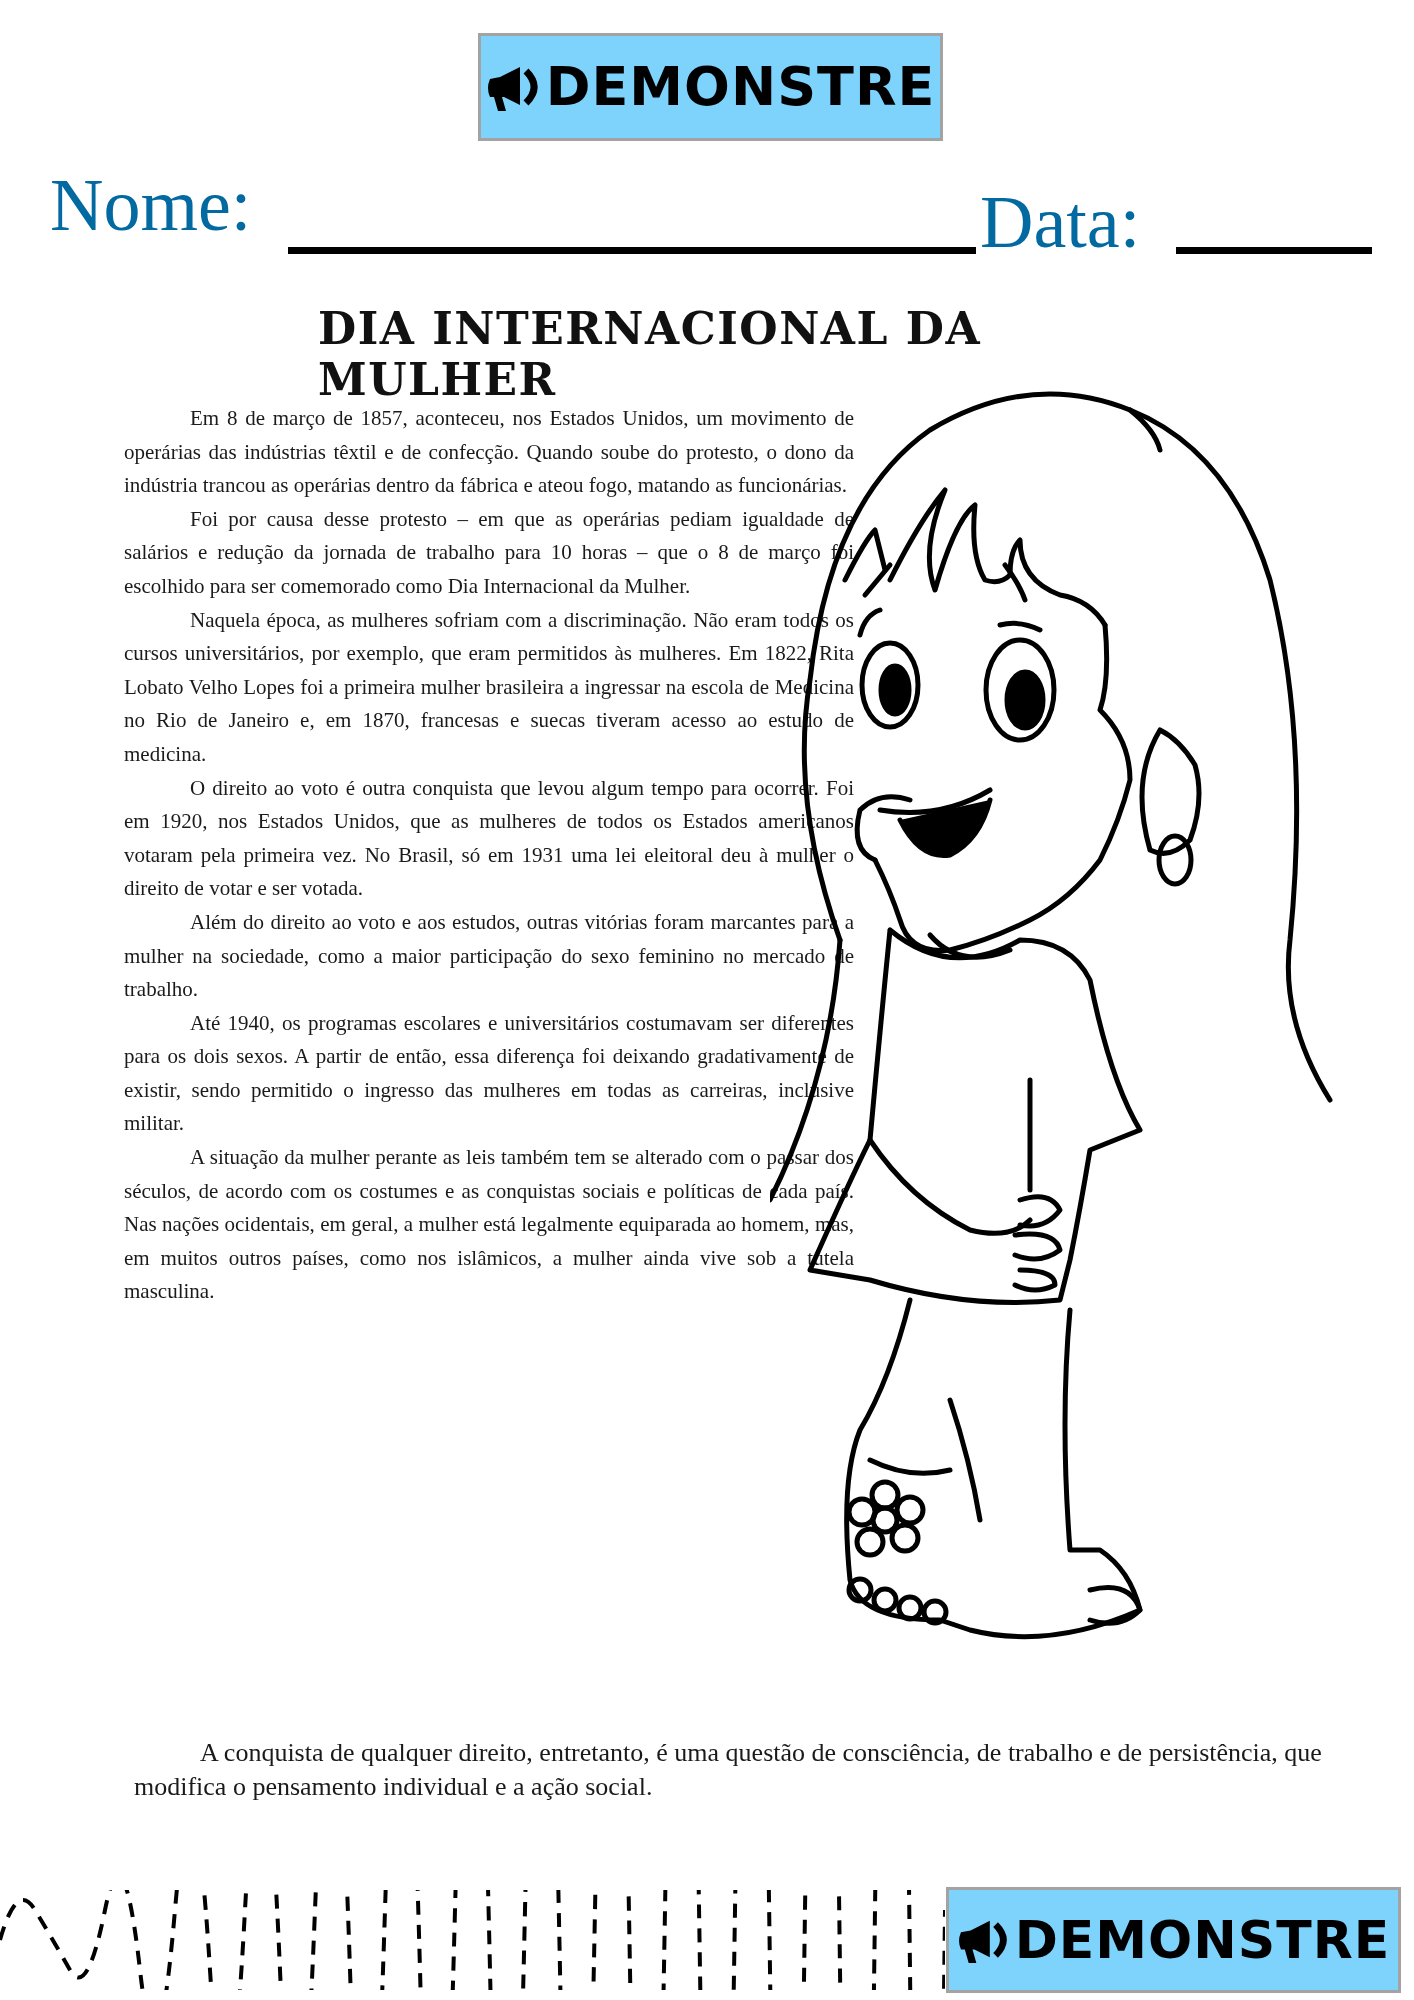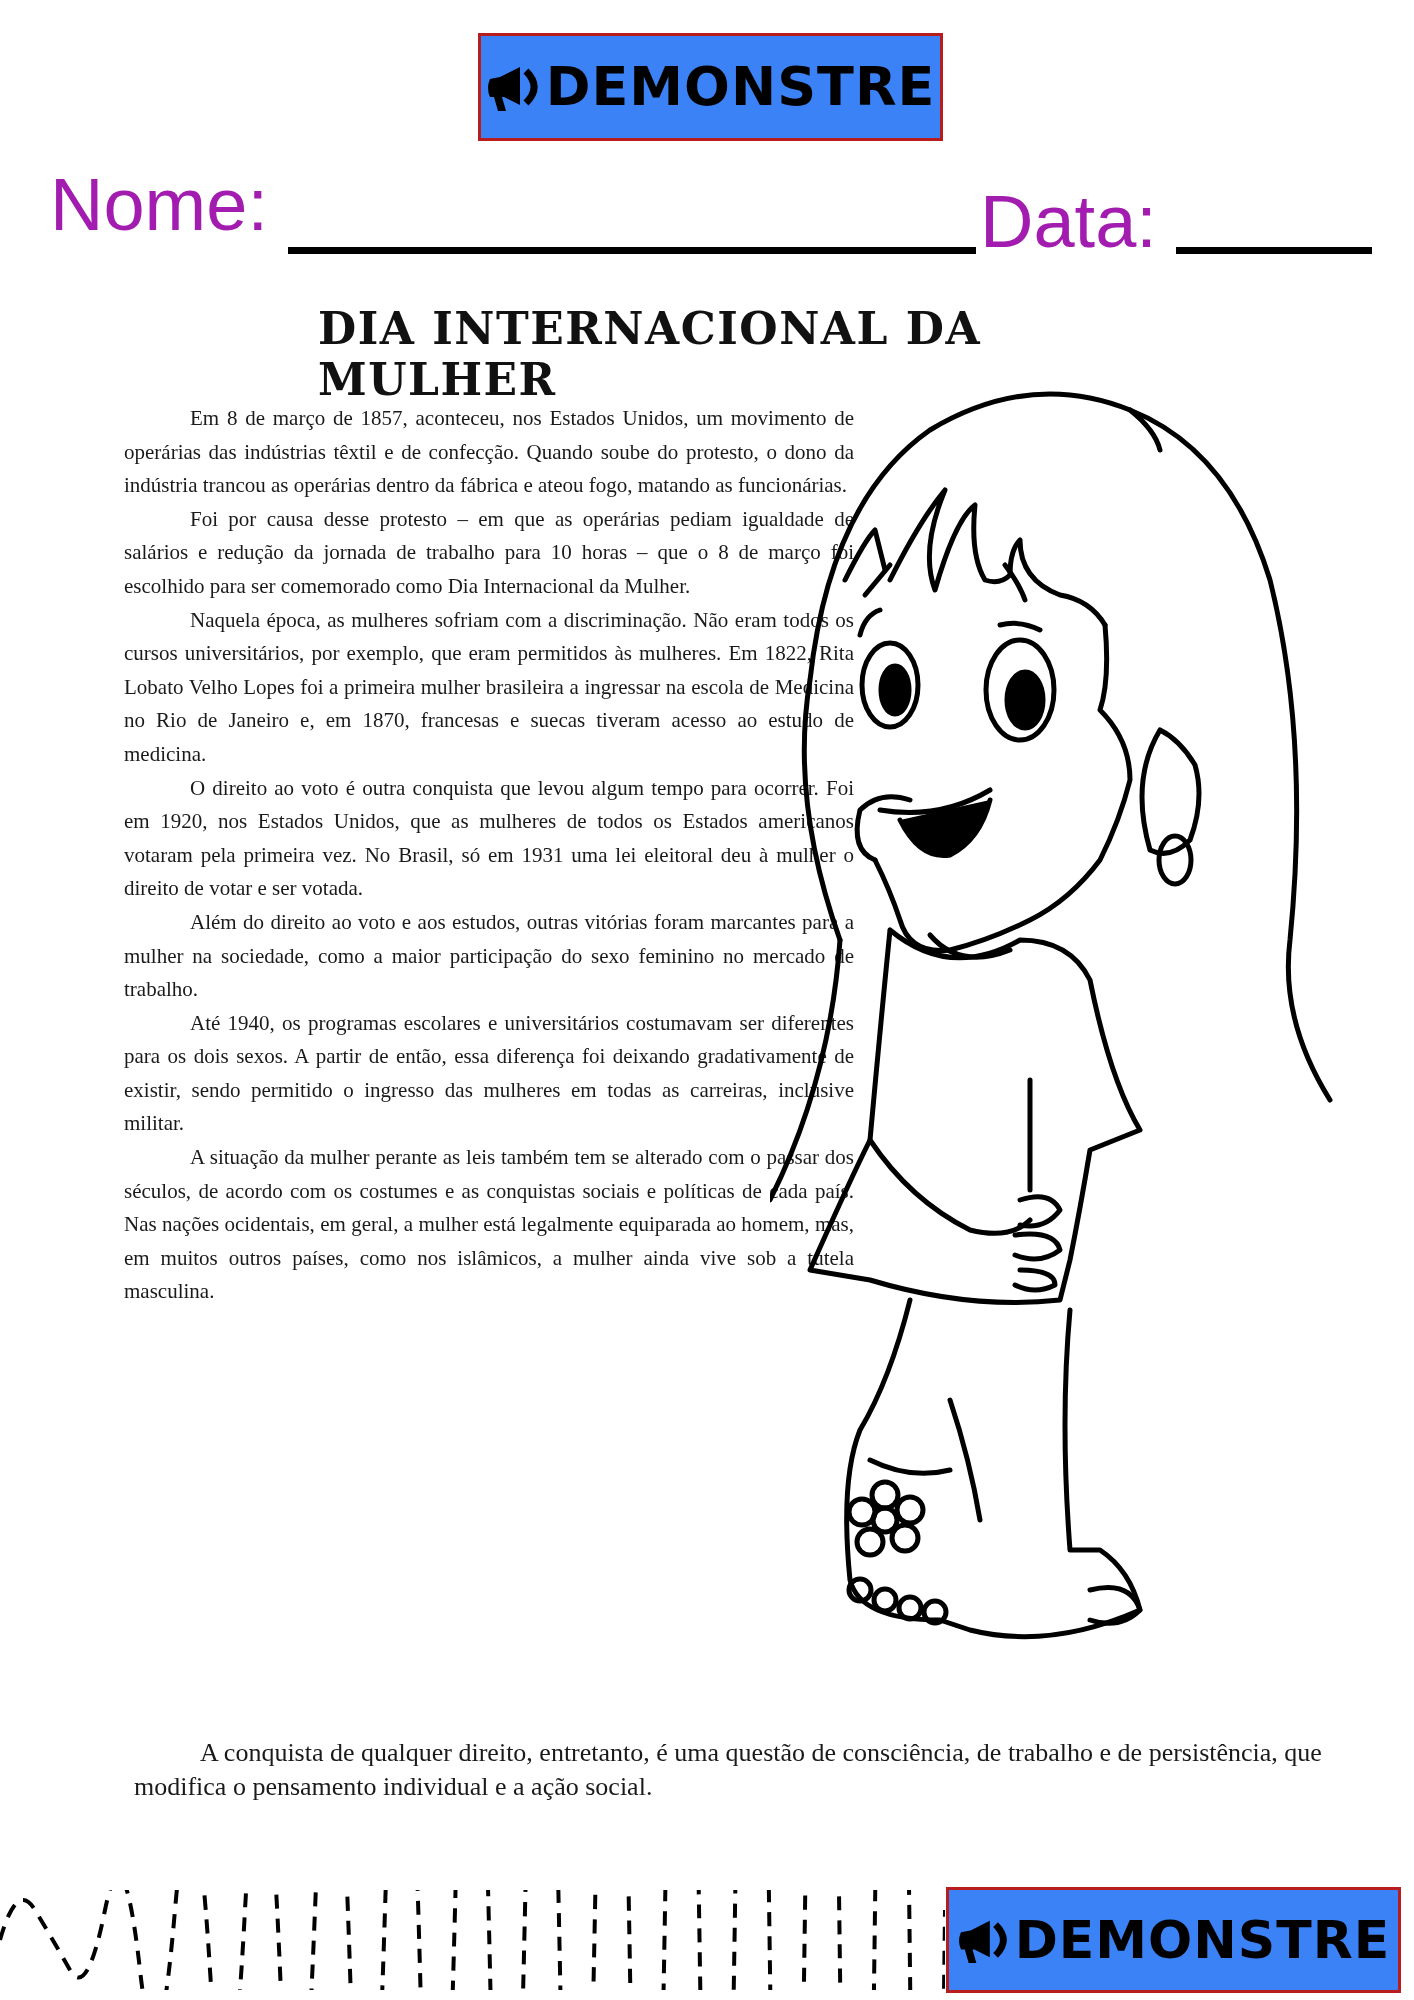--- a/index.html
+++ b/index.html
@@ -1,23 +1,23 @@
 <!DOCTYPE html>
 <html><head>
 <meta charset="utf-8">
 <style>
   html, body { margin:0; padding:0; background:#ffffff; }
   body { width:1414px; height:2000px; position:relative; overflow:hidden; color:#111; }
-  .logo-box { position:absolute; border:3px solid #b91c1c; background:#3b82f6; display:flex; align-items:center; justify-content:center; box-sizing:border-box; }
+  .logo-box { position:absolute; border:3px solid #a3a3a3; background:#7dd3fc; display:flex; align-items:center; justify-content:center; box-sizing:border-box; }
   .logo-top { left:478px; top:33px; width:465px; height:108px; }
   .logo-bottom { left:946px; top:1887px; width:455px; height:106px; }
   .logo-inner { display:flex; align-items:center; gap:2px; }
   .logo-text { font-family:"DejaVu Sans", sans-serif; font-weight:bold; font-size:54px; letter-spacing:1px; color:#000; line-height:1; }
   .logo-bottom .logo-text { font-size:52px; }
-  .header-line { position:absolute; left:50px; top:155px; width:1340px; height:100px; font-family:Liberation Sans, sans-serif; font-size:74px; color:#a21caf; }
+  .header-line { position:absolute; left:50px; top:155px; width:1340px; height:100px; font-family:Liberation Serif, serif; font-size:74px; color:#0369a1; }
   .header-line span { position:absolute; top:0; line-height:100px; }
   .blank { position:absolute; height:7px; background:#000; }
   .title { position:absolute; left:318px; top:303px; width:850px; text-align:left; font-family:"DejaVu Serif", serif; font-weight:bold; font-size:44px; letter-spacing:1.5px; color:#111; }
   .text-col { position:absolute; left:124px; top:402px; width:730px; font-family:"Liberation Serif", serif; font-size:21px; line-height:33.6px; color:#1a1a1a; text-align:justify; }
   .text-col p { margin:0; text-indent:66px; }
   .final { position:absolute; left:134px; top:1736px; width:1240px; font-family:"Liberation Serif", serif; font-size:26px; line-height:34px; color:#1a1a1a; }
   .final p { margin:0; text-indent:66px; }
   .illus { position:absolute; left:770px; top:380px; width:580px; height:1400px; }
   .wave { position:absolute; left:0; top:1890px; width:945px; height:100px; }
 </style>

